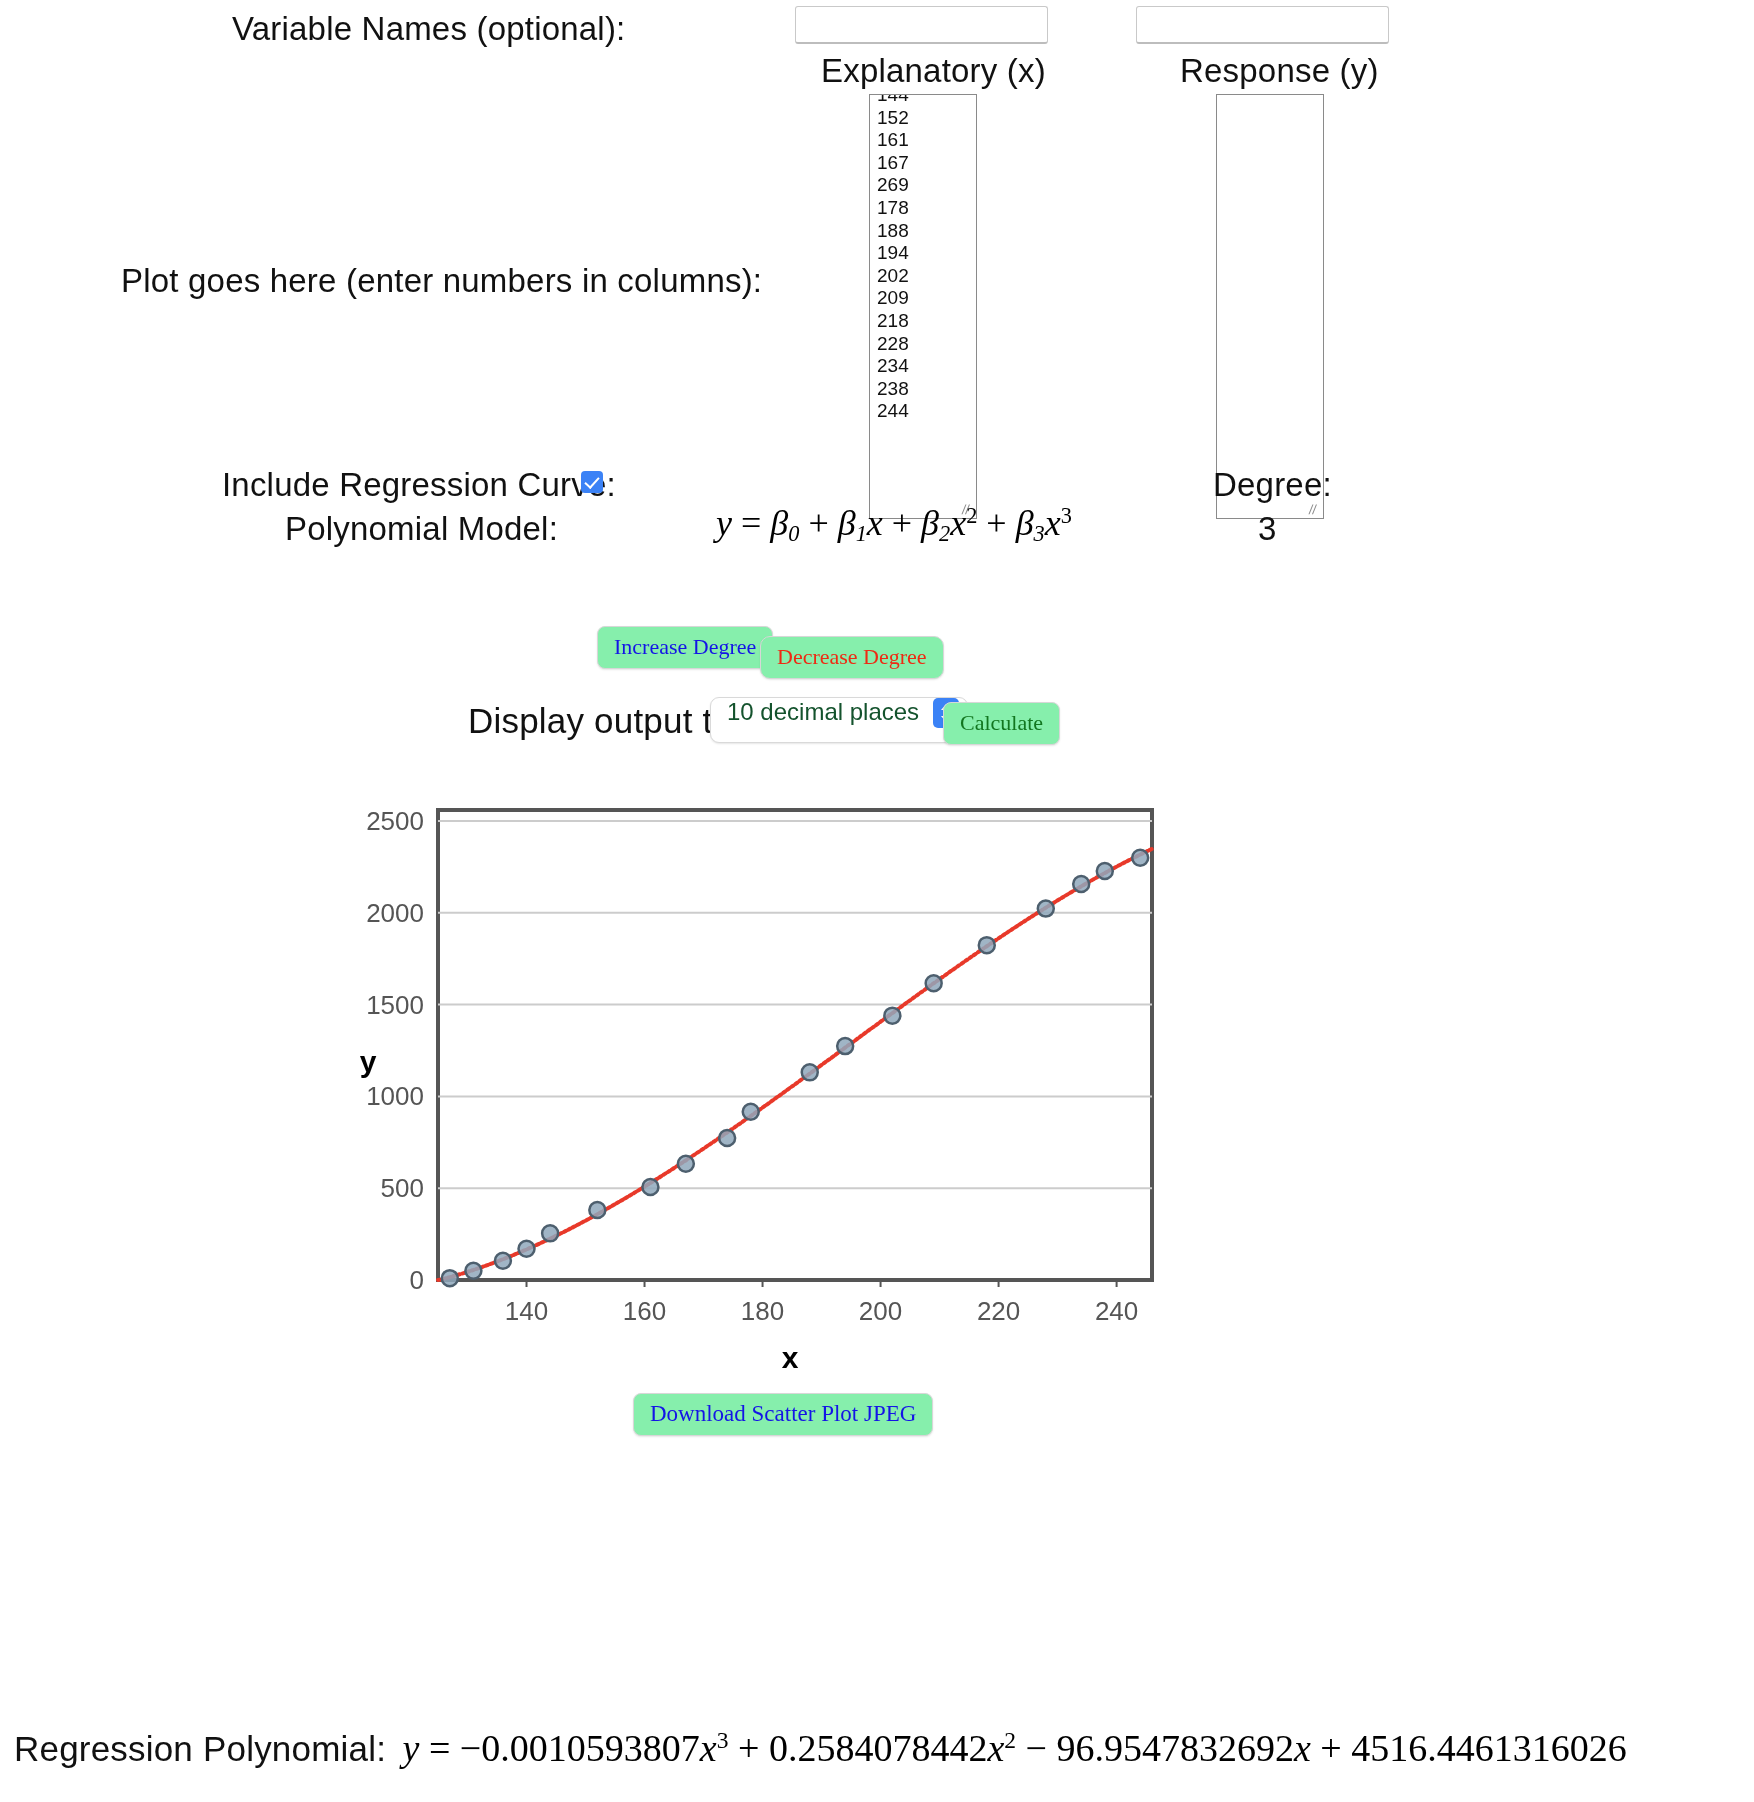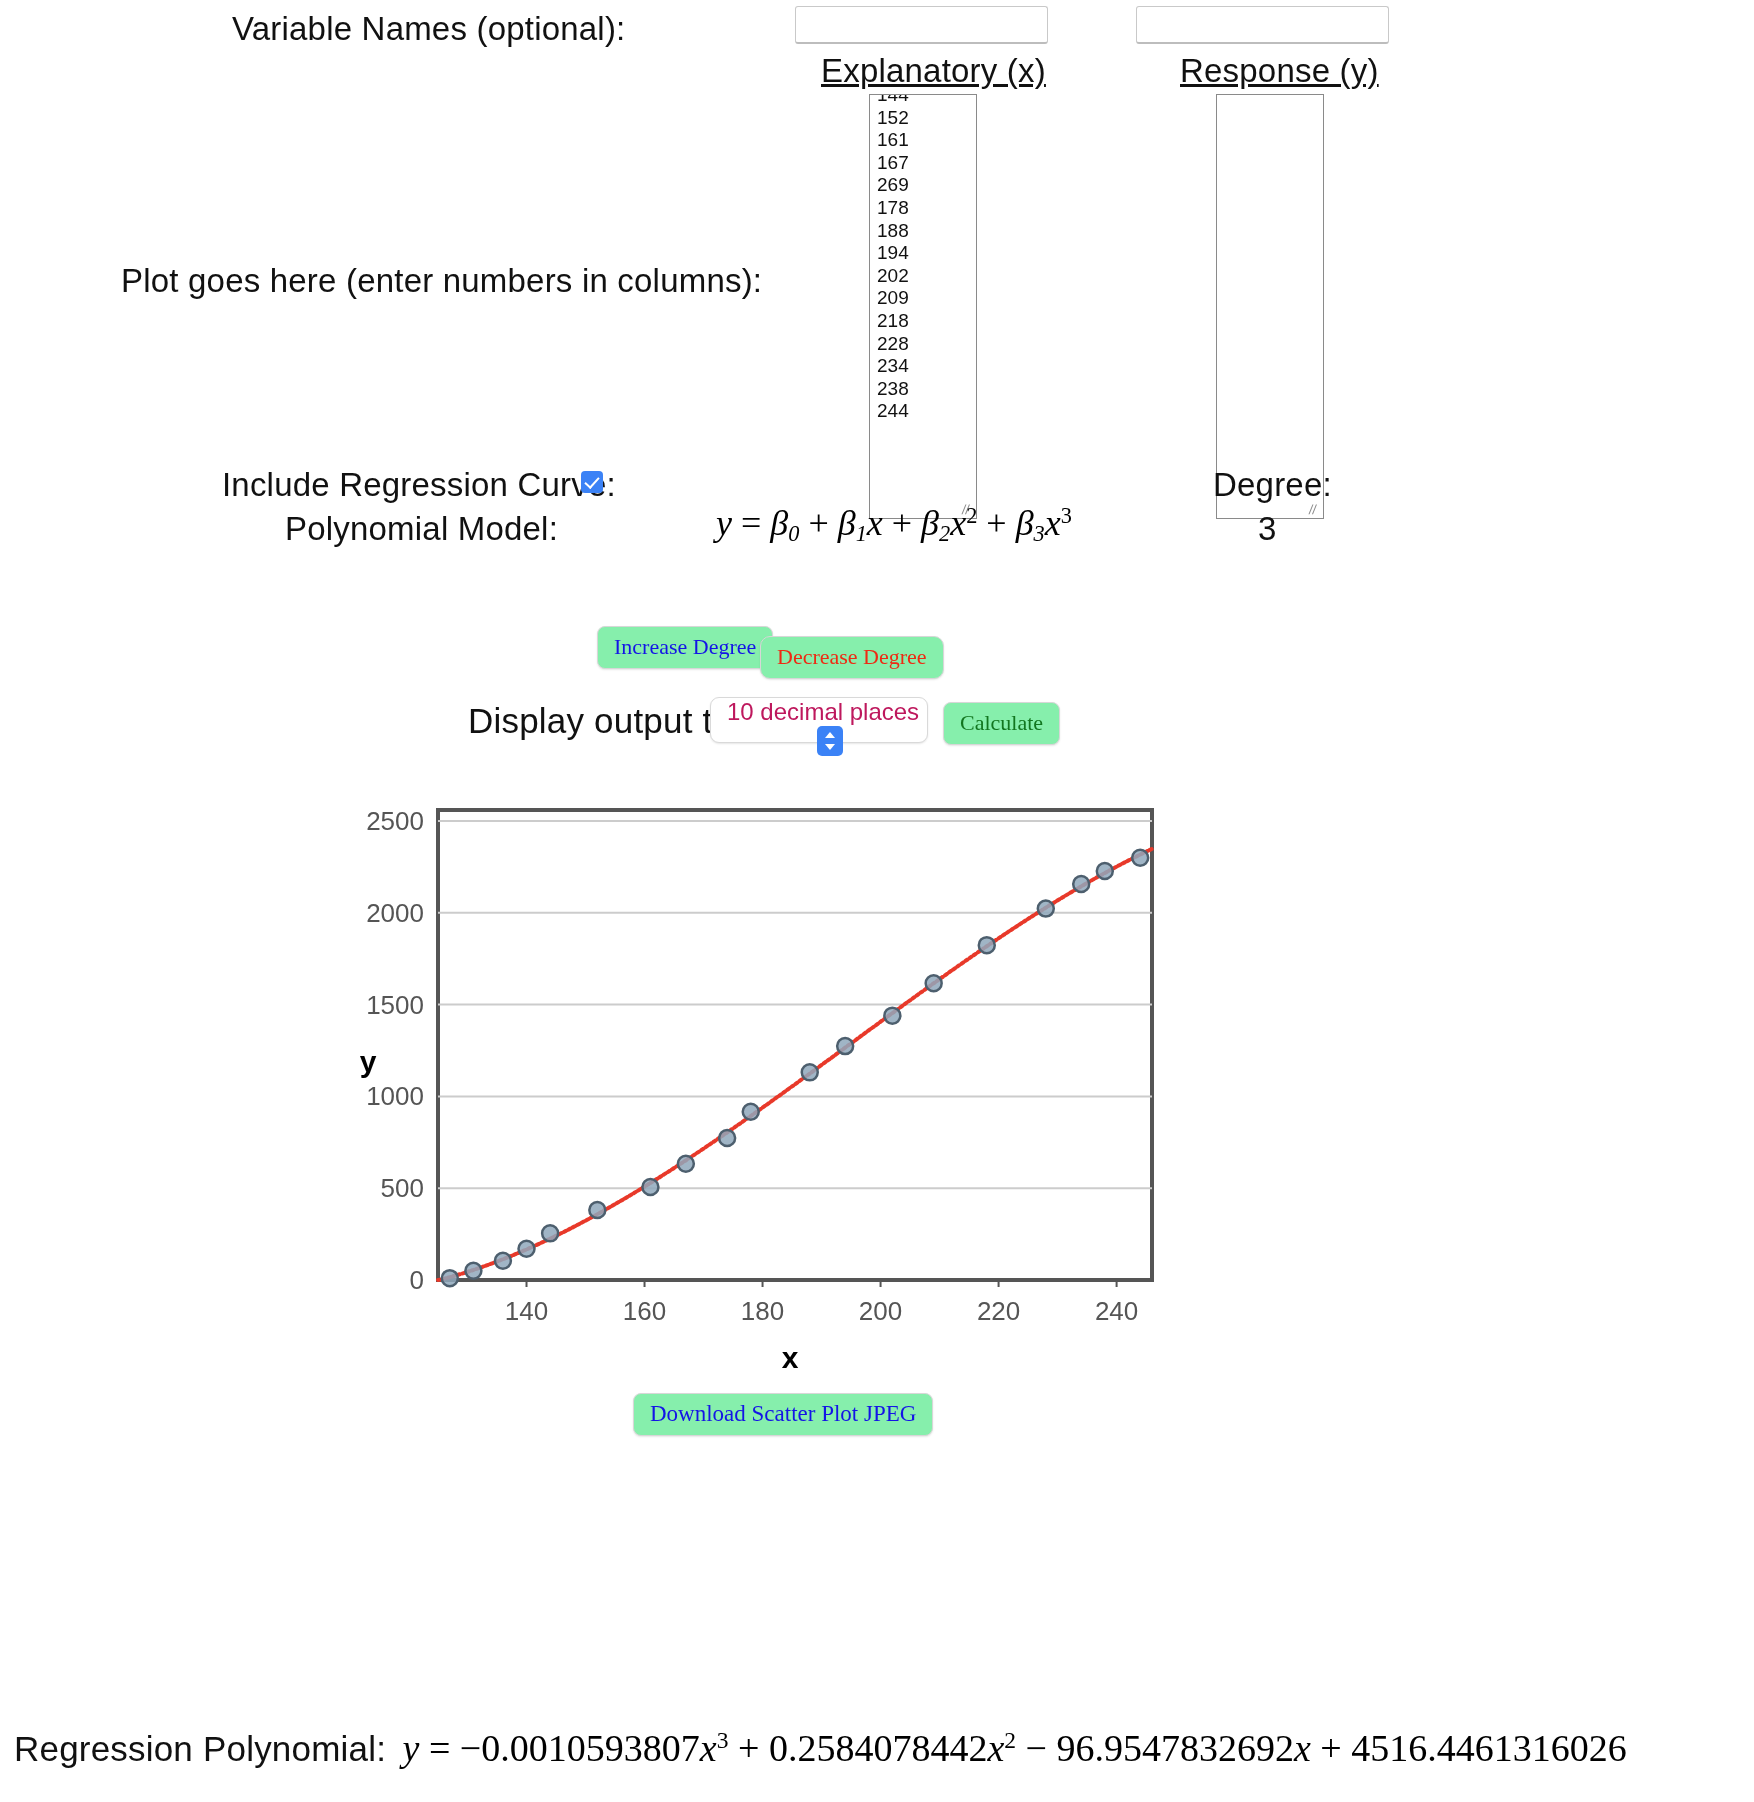--- a/index.html
+++ b/index.html
@@ -13,21 +13,21 @@
   .abs{position:absolute;}
 
   
   .lbl{
     font-family:"Liberation Sans", sans-serif;
     font-size:30px;
     color:#111;
     white-space:nowrap;
     letter-spacing:.2px;
   }
-  .lbl-lg{font-size:31px;text-decoration:underline;}
+  .lbl-lg{font-size:31px;}
 
   
   .nameinput{
     width:253px;height:38px;
     border:1px solid #c9c9c9;
     border-bottom:2px solid #bdbdbd;
     border-radius:3px;
     background:#fff;
     font-family:"Liberation Sans", sans-serif;
     font-size:18px;
@@ -106,33 +106,32 @@
     box-shadow:0 1px 2px rgba(0,0,0,.10);
     cursor:pointer;
     white-space:nowrap;
   }
   .btn-blue{color:#1414e6;}
   .btn-red{color:#ee2a13;}
   .btn-green{color:#12761f;}
 
   
   .sel{
-    display:inline-flex;align-items:center;
+    display:inline-flex;align-items:flex-start;
     background:#fff;
     border:1px solid #d9d9d9;
     border-radius:9px;
     box-shadow:0 1px 2px rgba(0,0,0,.10);
     height:44px;
     padding:0 8px 0 16px;
     font-family:"Liberation Sans", sans-serif;
     font-size:24px;
-    color:#be185d;
+    color:#14532d;
     cursor:pointer;
     white-space:nowrap;
-    flex-direction:column;
   }
   .stepper{
     width:26px;height:30px;margin-left:14px;
     background:#3b82f6;border-radius:5px;
     position:relative;flex:0 0 auto;
   }
   .stepper:before,.stepper:after{
     content:"";position:absolute;left:50%;
     transform:translateX(-50%);
     border-left:5px solid transparent;

